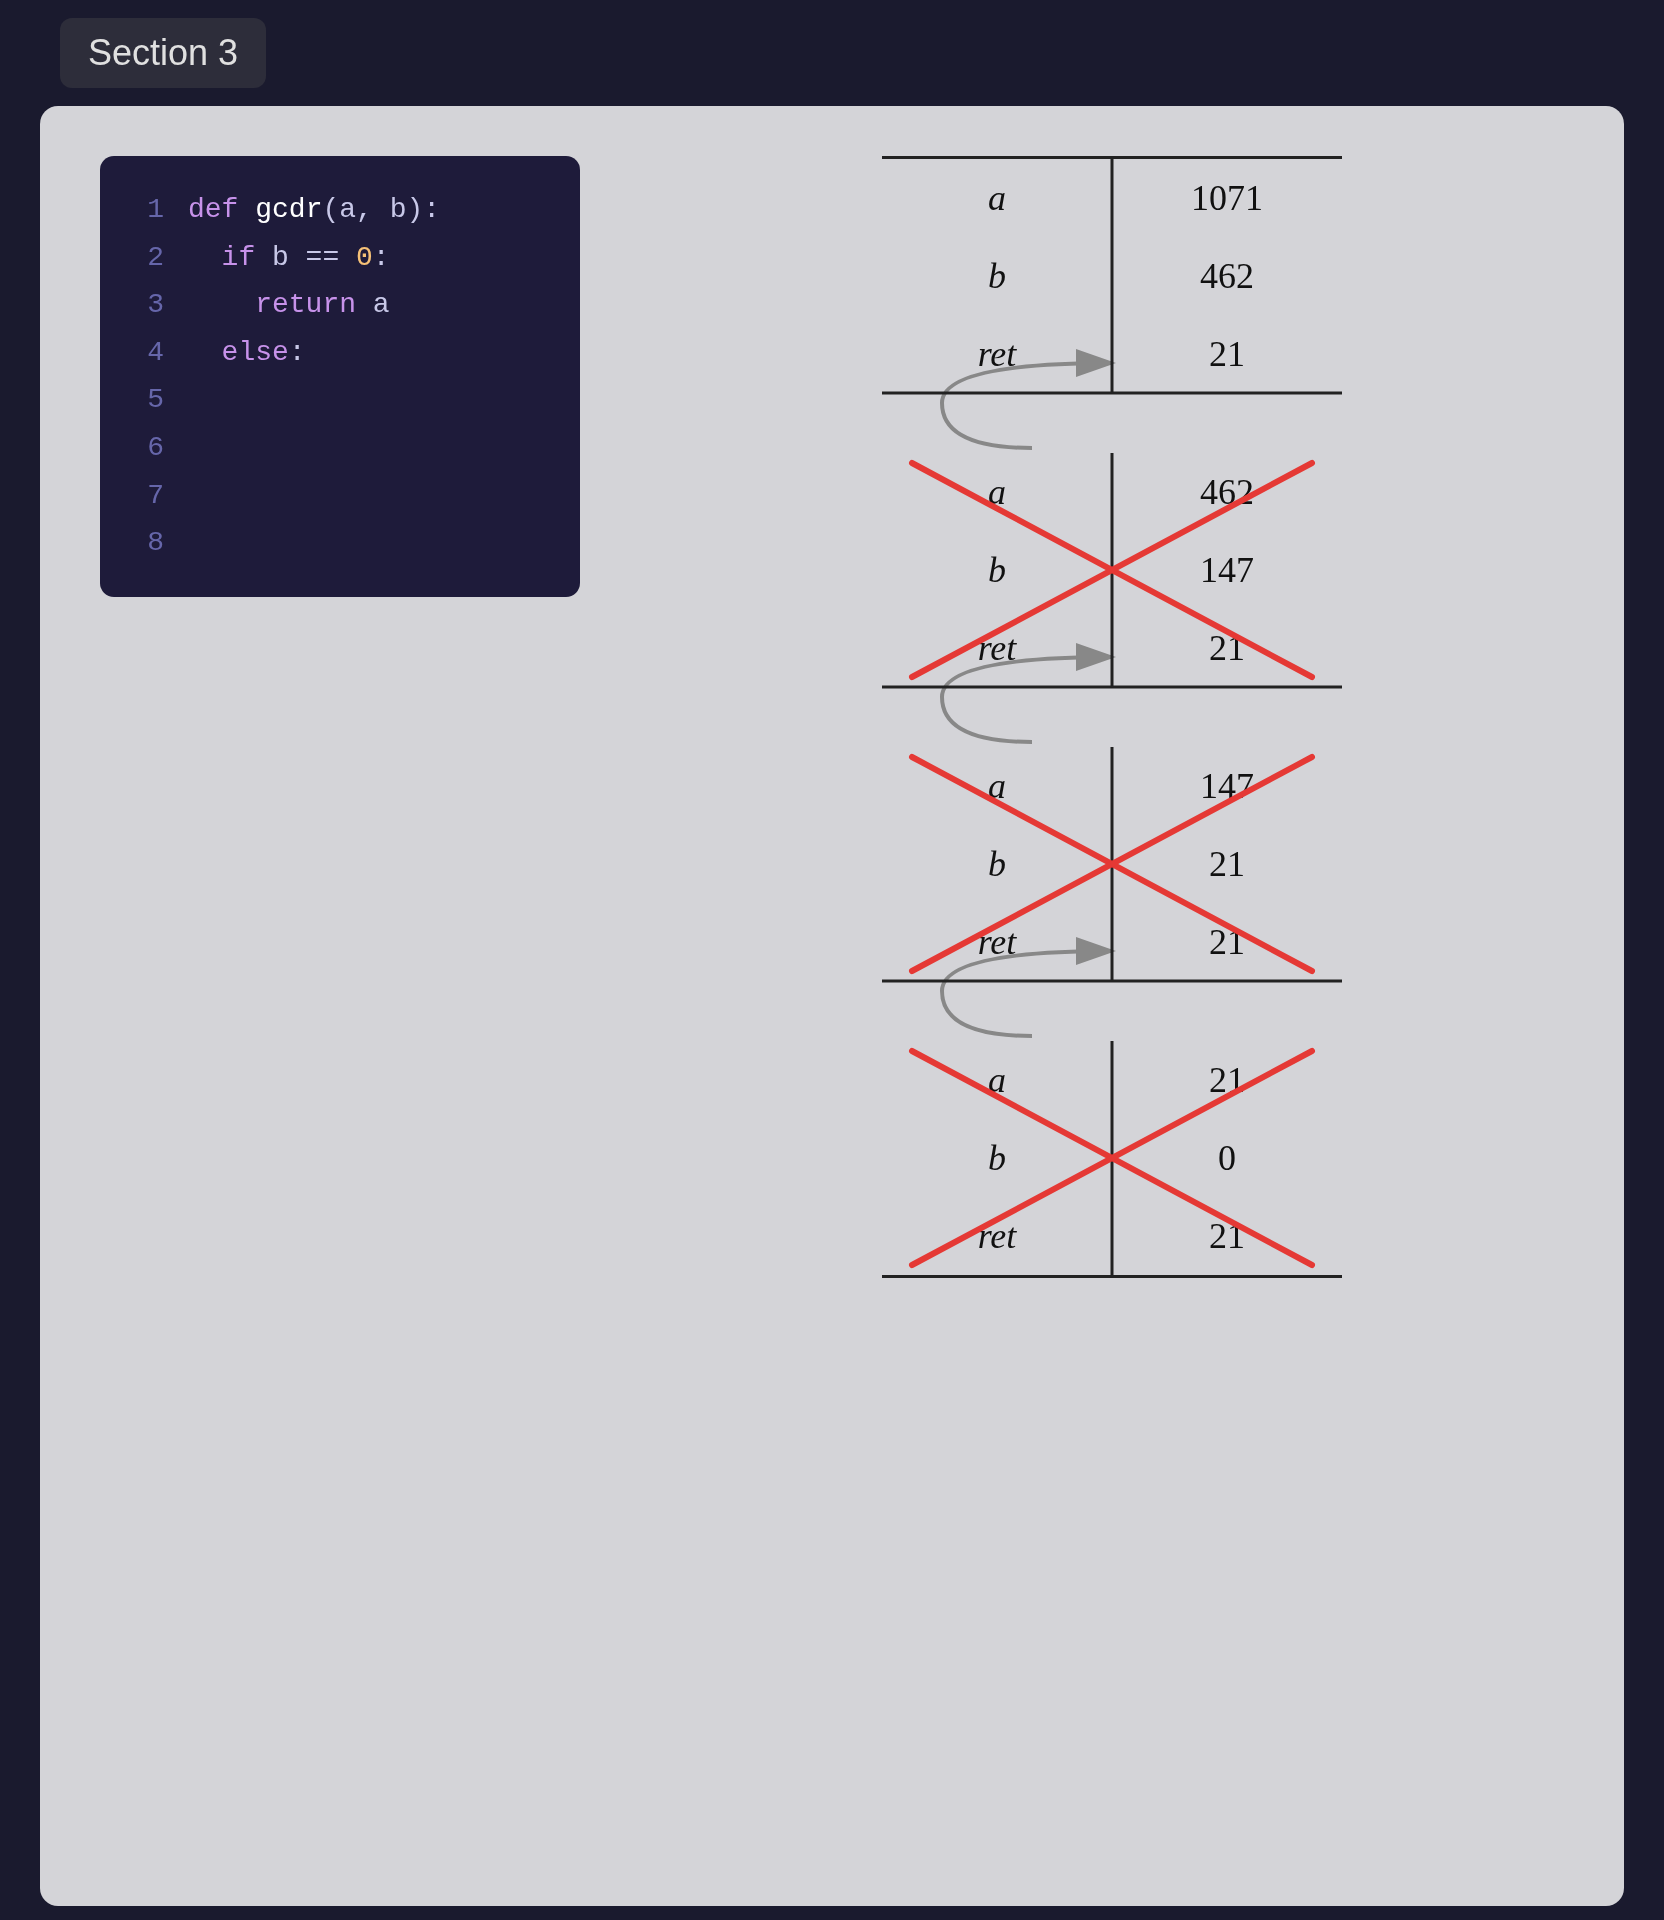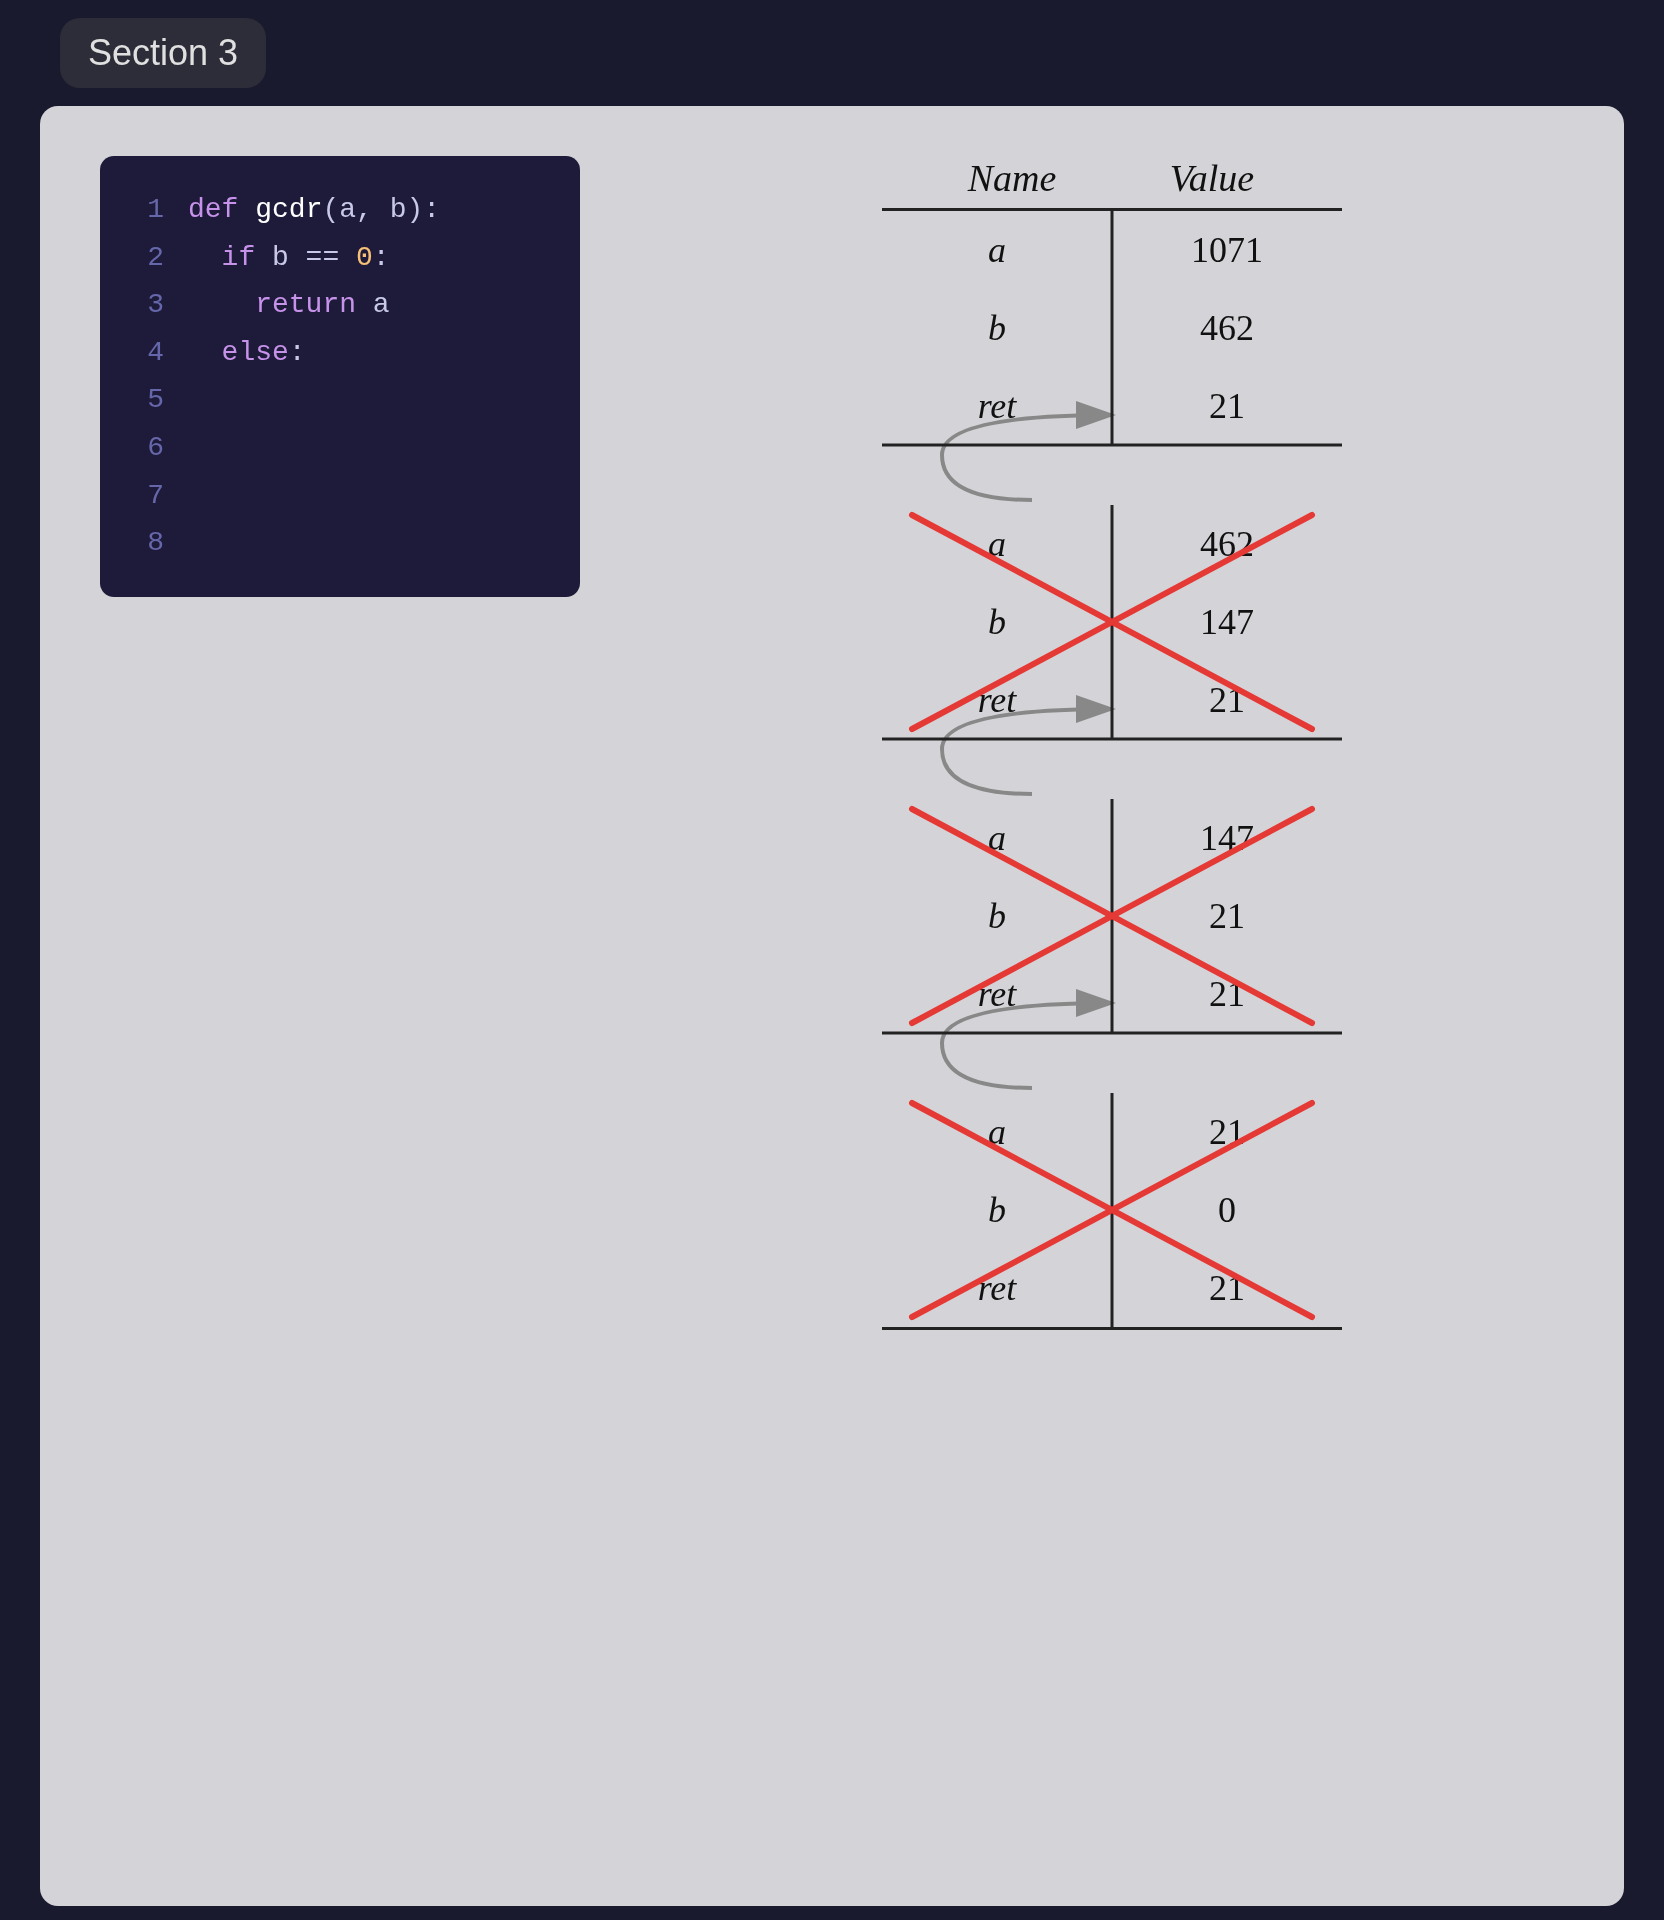--- a/index.html
+++ b/index.html
@@ -12,21 +12,21 @@
       flex-direction: column;
       font-family: sans-serif;
     }
 
     .section-label {
       background: #2d2d3a;
       color: #e0e0e0;
       font-size: 36px;
       font-weight: 500;
       padding: 14px 28px;
-      border-radius: 20px;
+      border-radius: 12px;
       display: inline-block;
       margin: 18px 0 0 60px;
       width: fit-content;
     }
 
     .main-container {
       background: #d4d4d8;
       border-radius: 18px;
       margin: 18px 40px 40px 40px;
       flex: 1;
@@ -220,24 +220,20 @@
       <span class="line-num">7</span>
       <span>&nbsp;</span>
     </div>
     <div class="code-line">
       <span class="line-num">8</span>
     </div>
   </div>
 
   <div class="trace-area">
 
-    <div class="table-header">
-      <div class="col-name-header">Name</div>
-      <div class="col-value-header">Value</div>
-    </div>
     <div class="header-divider"></div>
 
     <div class="frames-wrapper">
 
       <div class="frame-block" style="position:relative;">
         <div class="vertical-line"></div>
         <div class="frame-row">
           <div class="cell-name">a</div>
           <div class="cell-value">1071</div>
         </div>

